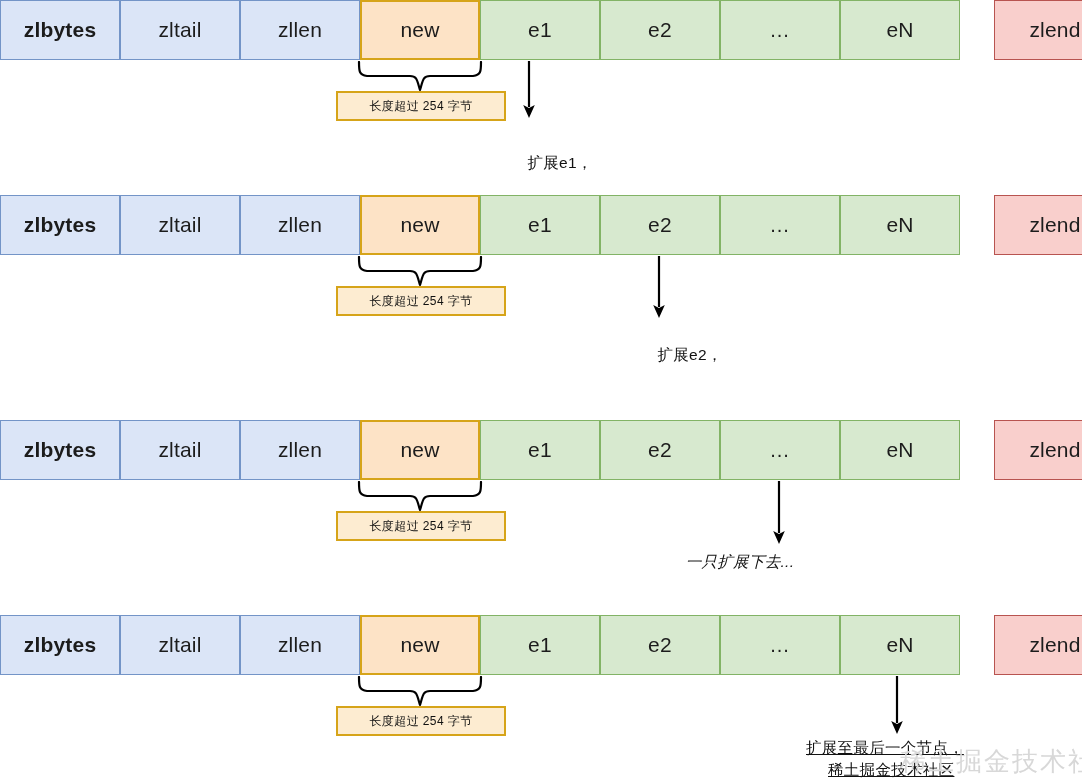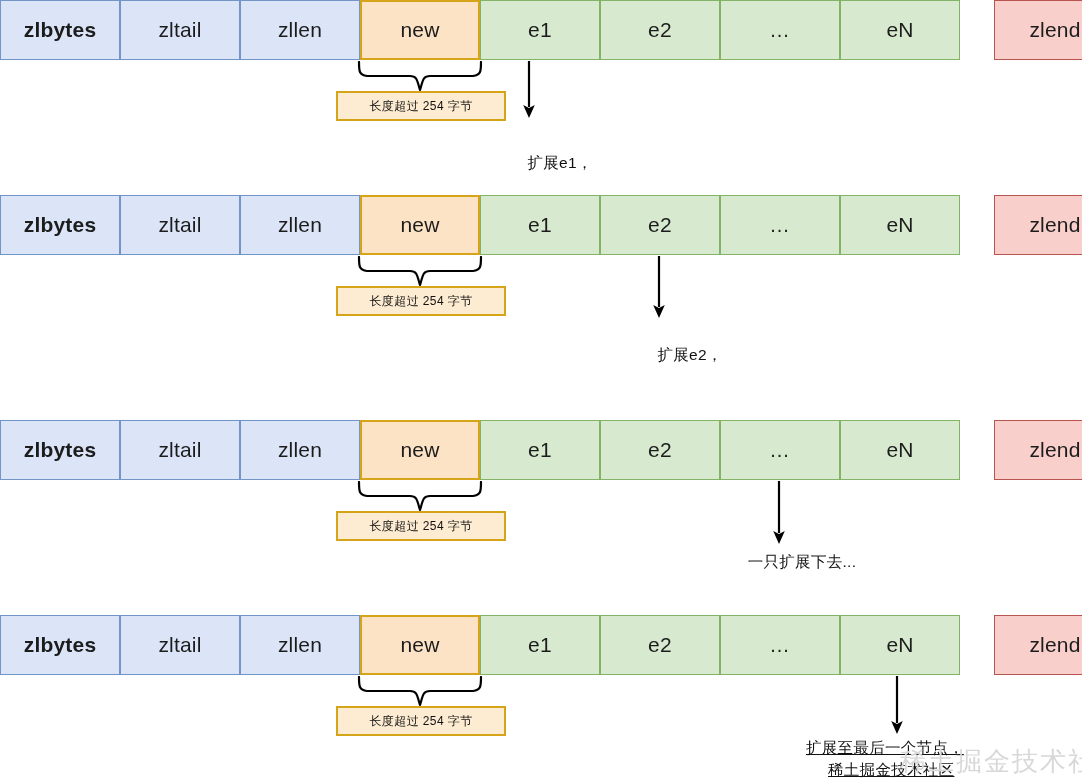--- a/index.html
+++ b/index.html
@@ -189,21 +189,21 @@
         <path d="M3,1 C3,10 3,14 11,15 L54,15 C61,15 61,19 64,29 C67,19 67,15 74,15 L117,15 C125,14 125,10 125,1" fill="none" stroke="#000000" stroke-width="2.2" stroke-linecap="round" stroke-linejoin="round"></path>
       </svg>
     </div>
     <div class="callout-box" style="left: 336px; top: 511px; width: 170px;">长度超过 254 字节</div>
     <div class="arrow" style="left: 768px; top: 481px; height: 63px;">
       <svg width="22" height="63" viewBox="0 0 22 63">
         <line x1="11" y1="0" x2="11" y2="52" stroke="#000000" stroke-width="2.2"></line>
         <path d="M11,63 L5.2,50 L11,53 L16.8,50 Z" fill="#000000"></path>
       </svg>
     </div>
-    <div class="caption center" style="left: 712px; top: 551px; width: 180px;">
+    <div class="caption center" style="left: 650px; top: 551px; width: 180px; font-style: italic;">
       <span class="line line1">一只扩展下去...</span>
     </div>
     <div class="ziplist-row" style="top: 615px;">
       <div class="cell blue bold-label" style="left: 0px; width: 120px;">zlbytes</div>
       <div class="cell blue" style="left: 120px; width: 120px;">zltail</div>
       <div class="cell blue" style="left: 240px; width: 120px;">zllen</div>
       <div class="cell orange" style="left: 360px; width: 120px;">new</div>
       <div class="cell green" style="left: 480px; width: 120px;">e1</div>
       <div class="cell green" style="left: 600px; width: 120px;">e2</div>
       <div class="cell green ellipsis" style="left: 720px; width: 120px;">...</div>

